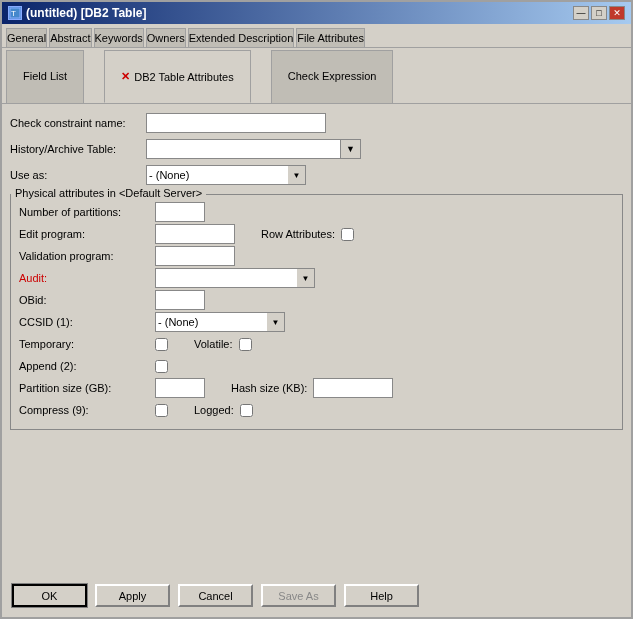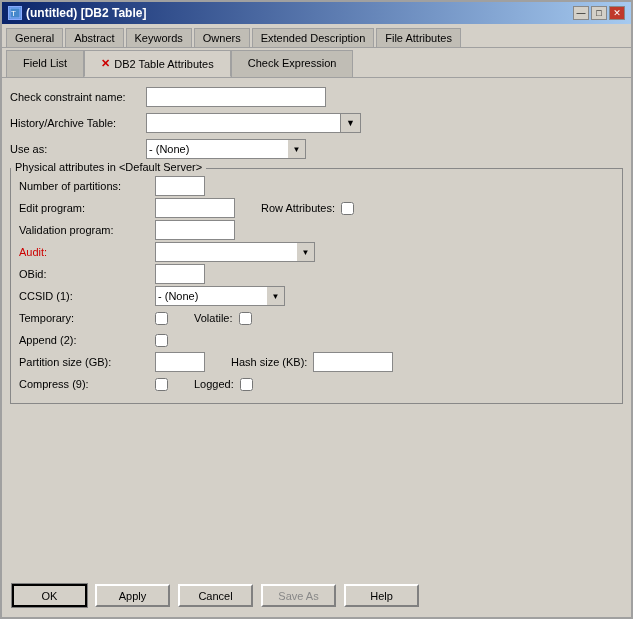--- a/index.html
+++ b/index.html
@@ -67,48 +67,48 @@
     .tb-btn.close { background: #c0392b; color: white; }
 
     .tab-bar-top {
       display: flex;
       background: #d4d0c8;
       padding: 4px 4px 0 4px;
       gap: 0;
       flex-shrink: 0;
     }
     .tab {
-      padding: 3px 8px;
+      padding: 3px 0;
       border: 1px solid #a0a0a0;
       border-bottom: none;
       background: #c0bdb5;
       cursor: pointer;
       font-size: 11px;
       color: #000;
       margin-right: 2px;
     }
 
     .tab-bar-bottom {
       display: flex;
       background: #d4d0c8;
       padding: 0 4px;
       gap: 0;
       flex-shrink: 0;
       border-top: 1px solid #a0a0a0;
       border-bottom: 1px solid #a0a0a0;
     }
     .tab2 {
-      padding: 6px 16px;
+      padding: 19px 16px;
       border: 1px solid #a0a0a0;
       border-bottom: none;
       background: #c0bdb5;
       cursor: pointer;
       font-size: 11px;
       color: #000;
-      margin-right: 0;
+      margin-right: 20px;
       margin-top: 2px;
     }
     .tab2.active {
       background: #d4d0c8;
       border-bottom: 1px solid #d4d0c8;
     }
     .tab2-with-x {
       display: flex;
       align-items: center;
       gap: 4px;

